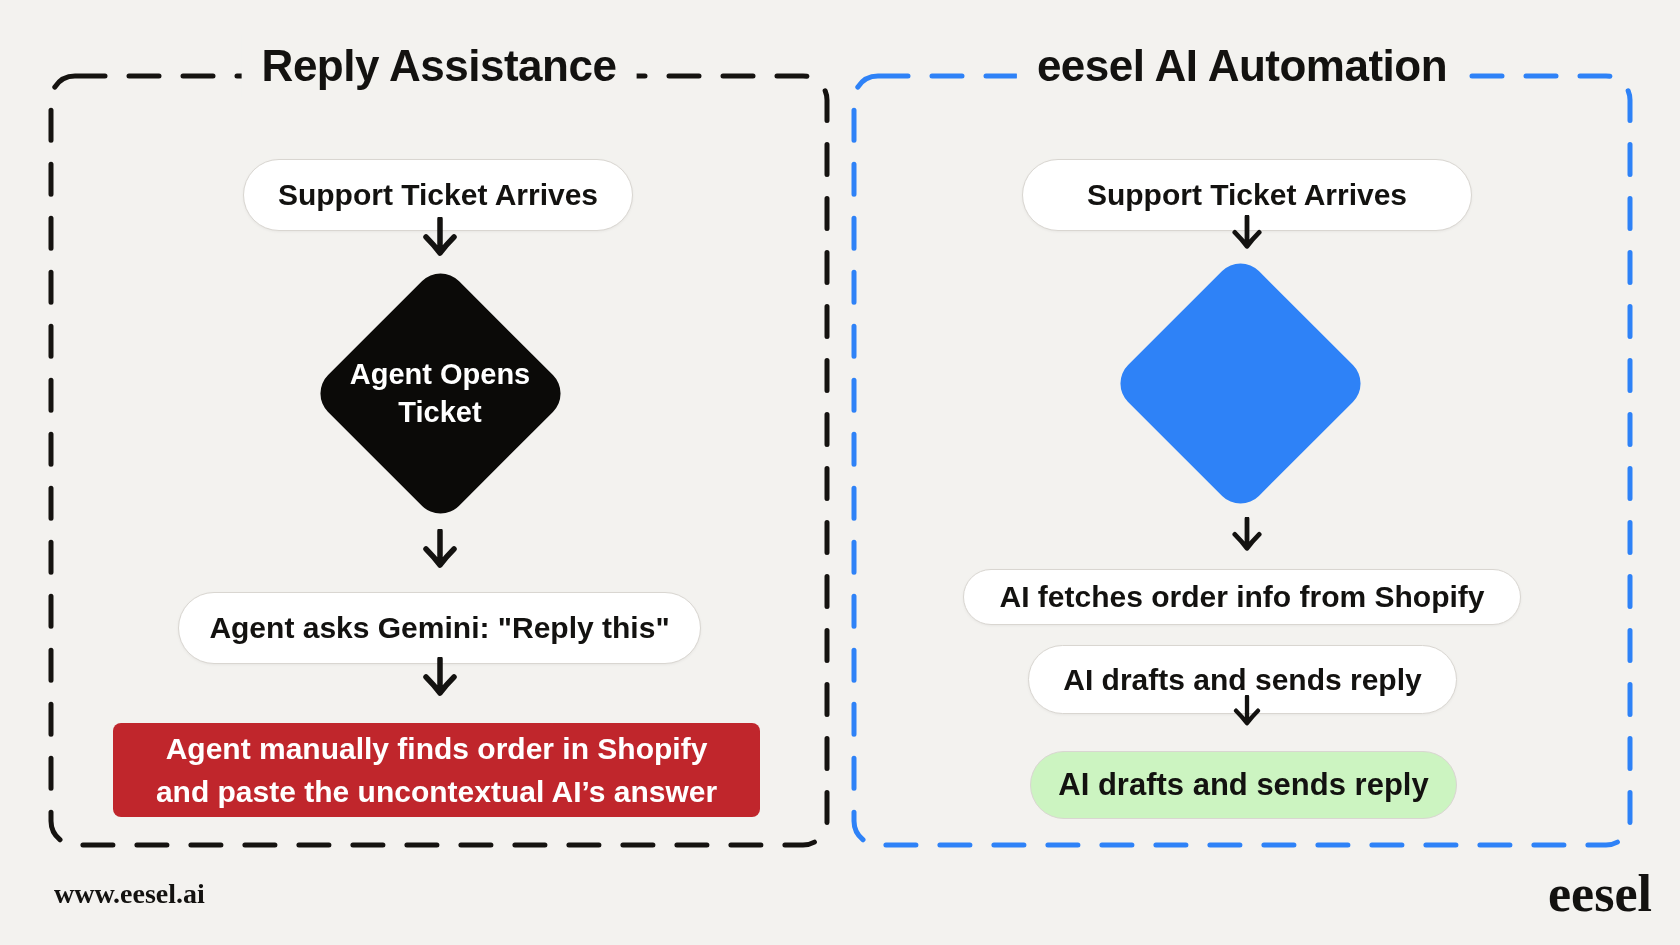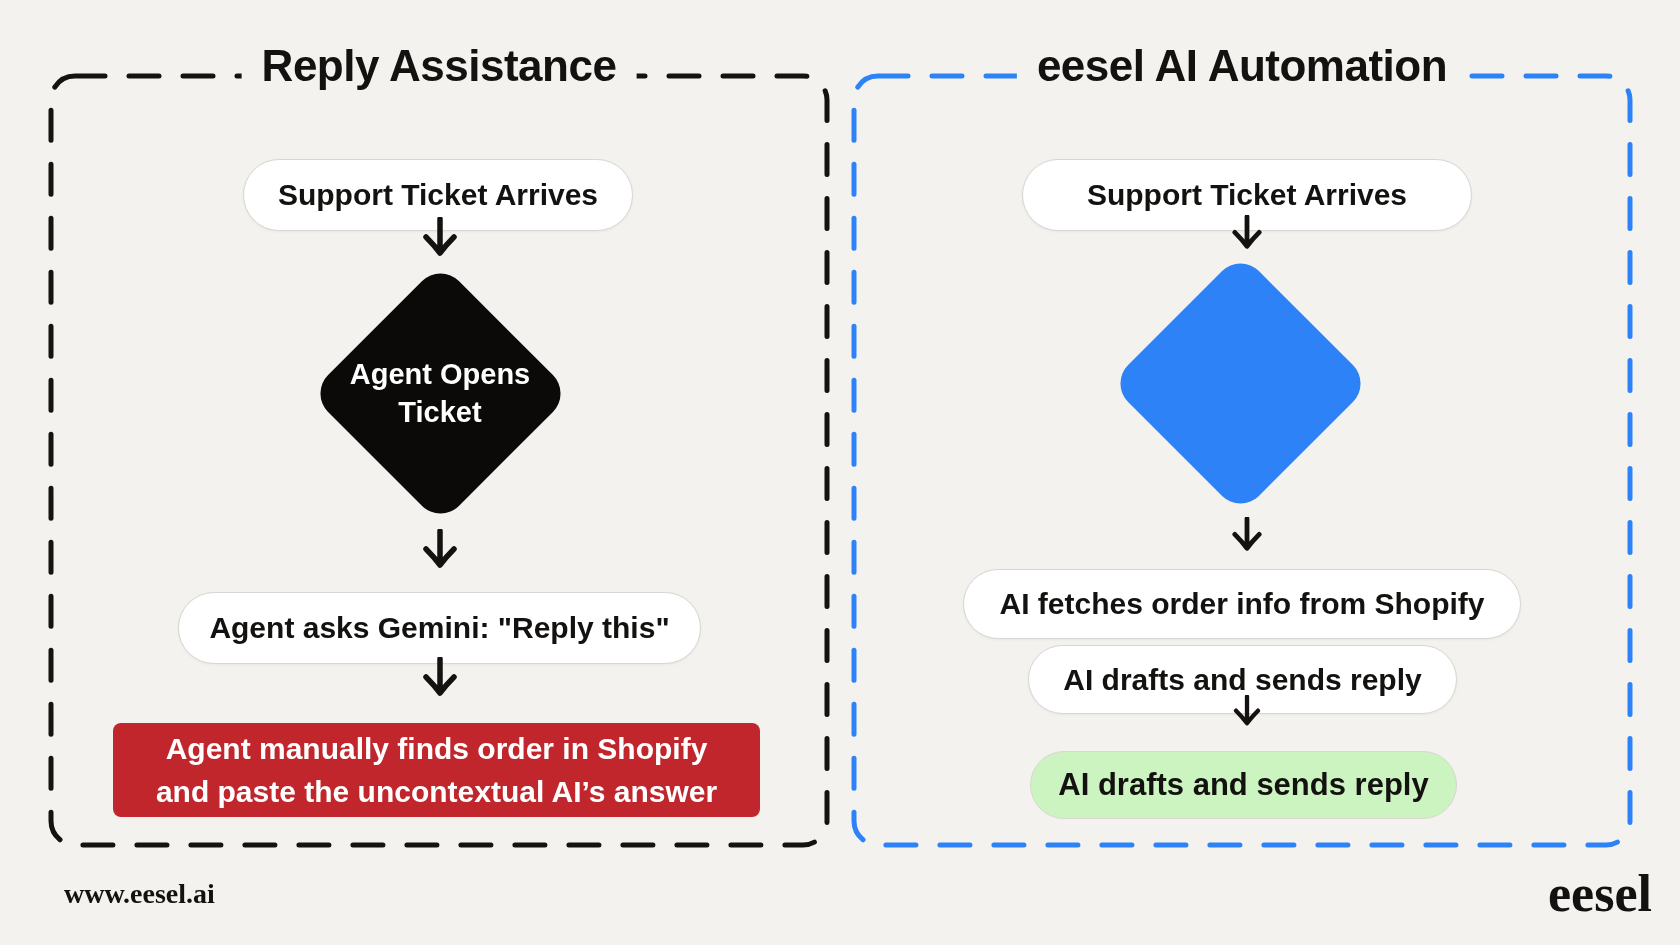--- a/index.html
+++ b/index.html
@@ -66,21 +66,21 @@
   }
   .success-pill{
     background:var(--success-green,#CCF4C1);
     border:1.5px solid var(--node-border,#D9D6D1);
     border-radius:36px;
     color:var(--text-dark,#131210);
     font-weight:700;font-size:31px;white-space:nowrap;
   }
   .arrow{position:absolute;color:var(--text-dark,#131210);}
   .footer-site{
-    position:absolute;left:64px;top:878px;
+    position:absolute;left:54px;top:878px;
     font-family:"Liberation Serif",serif;font-weight:700;font-size:28px;
     color:var(--text-dark,#131210);
   }
   .footer-brand{
     position:absolute;left:1548px;top:864px;
     font-family:"Liberation Serif",serif;font-weight:700;font-size:52px;
     color:var(--text-dark,#131210);
   }
 </style>
 </head>
@@ -127,21 +127,21 @@
   <svg class="arrow" style="left:374px;top:142px;" width="44" height="40" viewBox="0 0 44 46">
     <path d="M22 2 V33 M8 20 C14 26 19 32 22 36 C25 32 30 26 36 20" fill="none" stroke="currentColor" stroke-width="5.5" stroke-linecap="round" stroke-linejoin="round"></path>
   </svg>
 
   <div class="diamond d-right" style="left:297px;top:218px;"></div>
 
   <svg class="arrow" style="left:374px;top:444px;" width="44" height="40" viewBox="0 0 44 46">
     <path d="M22 2 V33 M8 20 C14 26 19 32 22 36 C25 32 30 26 36 20" fill="none" stroke="currentColor" stroke-width="5.5" stroke-linecap="round" stroke-linejoin="round"></path>
   </svg>
 
-  <div class="node pill" style="left:112px;top:480px;width:558px;height:70px;">AI fetches order info from Shopify</div>
+  <div class="node pill" style="left:112px;top:480px;width:558px;height:56px;">AI fetches order info from Shopify</div>
 
   <div class="node pill" style="left:177px;top:556px;width:429px;height:69px;">AI drafts and sends reply</div>
 
   <svg class="arrow" style="left:374px;top:622px;" width="44" height="36" viewBox="0 0 44 46">
     <path d="M22 2 V33 M8 20 C14 26 19 32 22 36 C25 32 30 26 36 20" fill="none" stroke="currentColor" stroke-width="5.5" stroke-linecap="round" stroke-linejoin="round"></path>
   </svg>
 
   <div class="node success-pill" style="left:179px;top:662px;width:427px;height:68px;display:flex;align-items:center;justify-content:center;">AI drafts and sends reply</div>
 </section>
 

